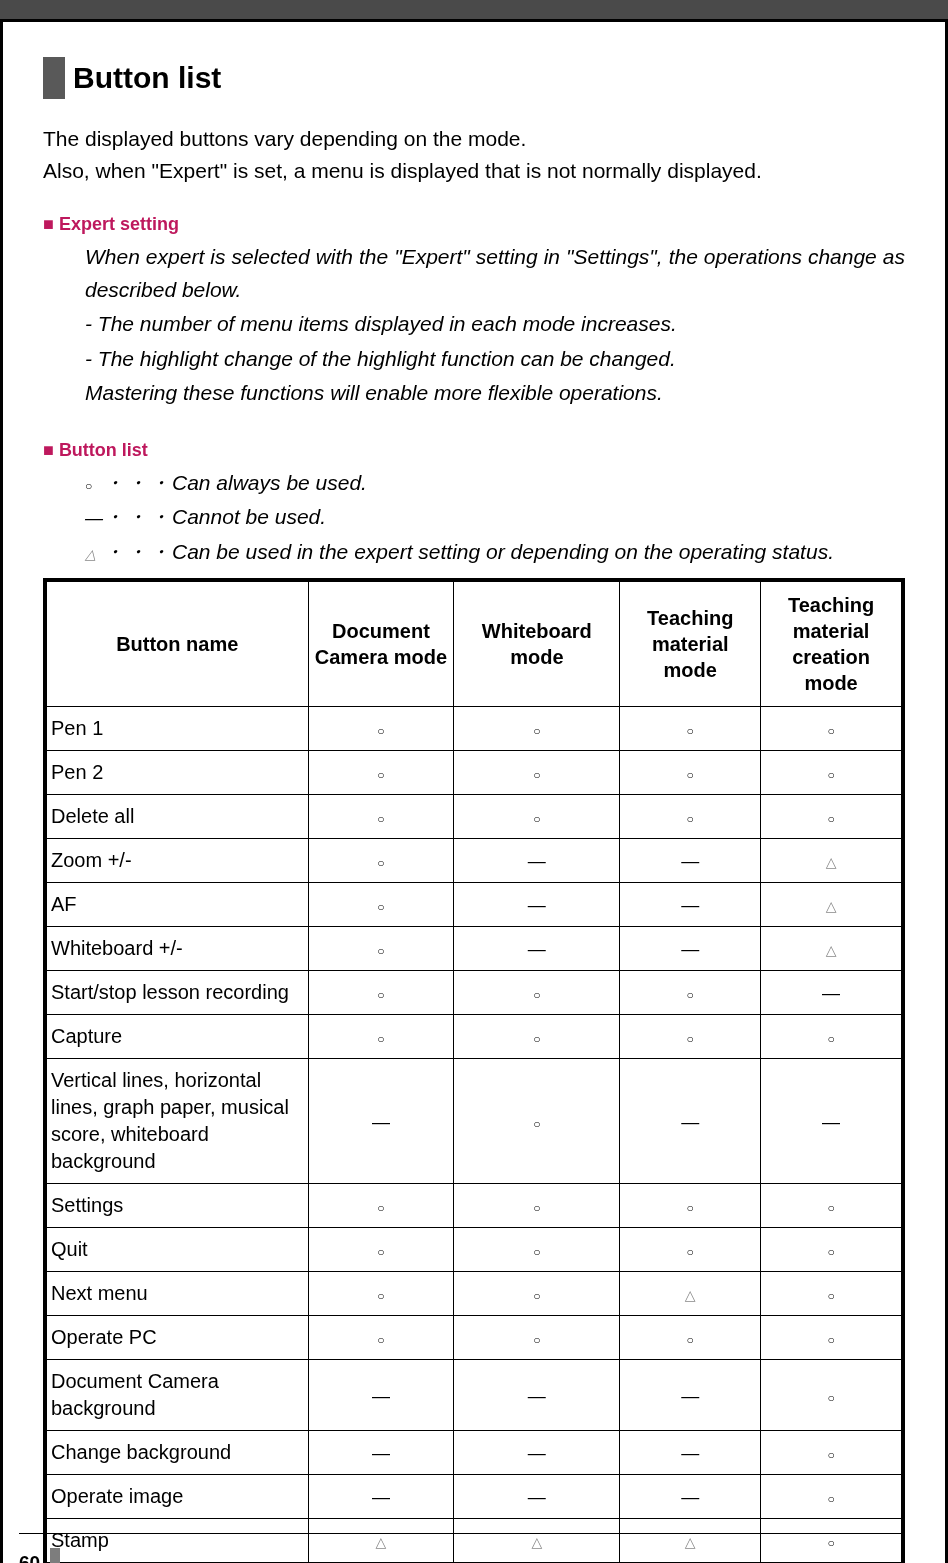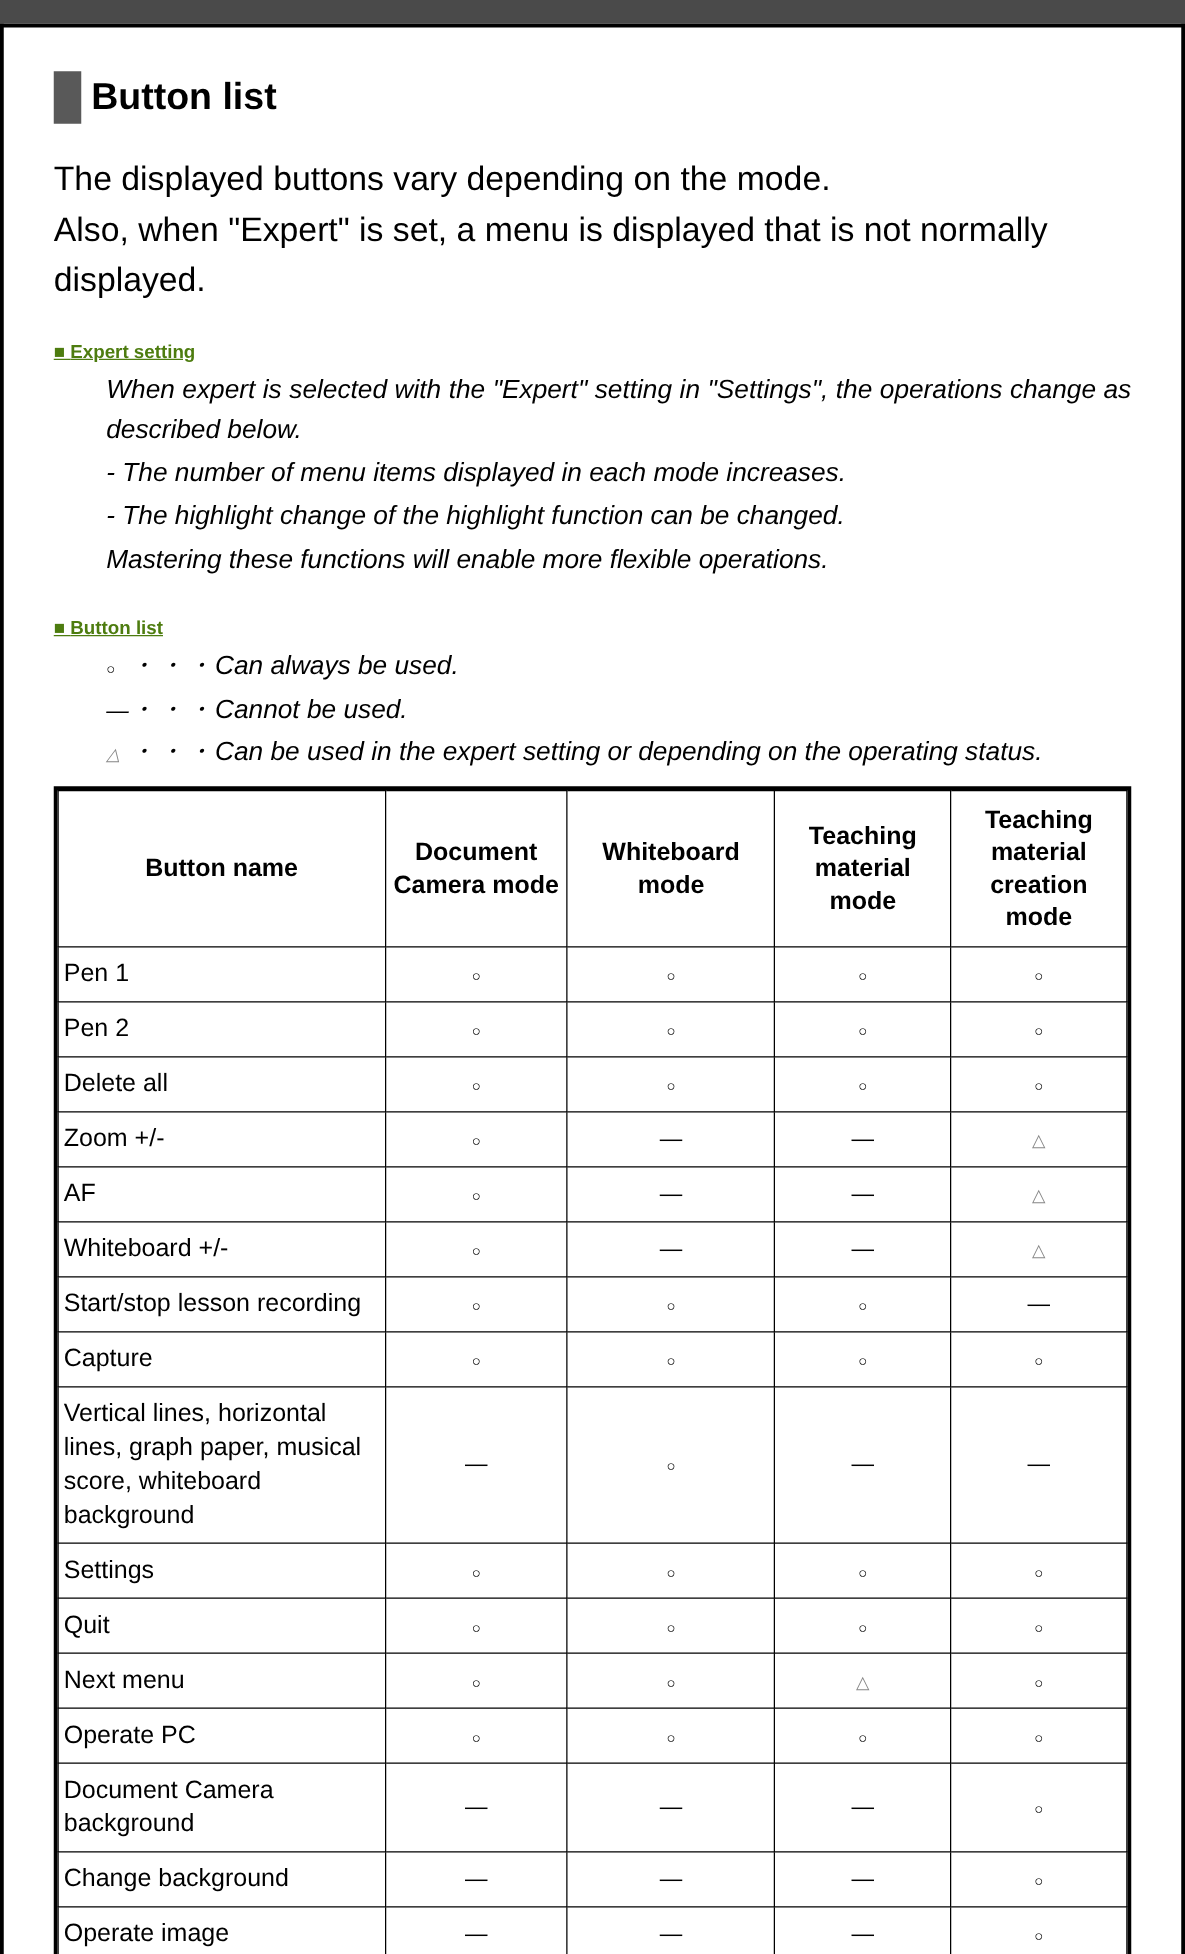--- a/index.html
+++ b/index.html
@@ -32,31 +32,30 @@
       height: 42px;
       background: #595959;
       margin-right: 8px;
     }
     .title {
       font-size: 30px;
       font-weight: bold;
       color: #000;
     }
     .intro {
-      font-size: 27px;
+      font-size: 21px;
       color: #000;
       line-height: 1.5;
       margin-bottom: 28px;
     }
     .section-heading {
-      font-size: 15px;
+      font-size: 18px;
       font-weight: bold;
-      color: #4d7c0f;
+      color: #be185d;
       margin-bottom: 6px;
-      text-decoration: underline;
     }
     .section-heading::before {
       content: "■ ";
     }
     .section-body {
       padding-left: 42px;
       font-size: 21px;
       color: #000;
       line-height: 1.55;
       margin-bottom: 30px;

